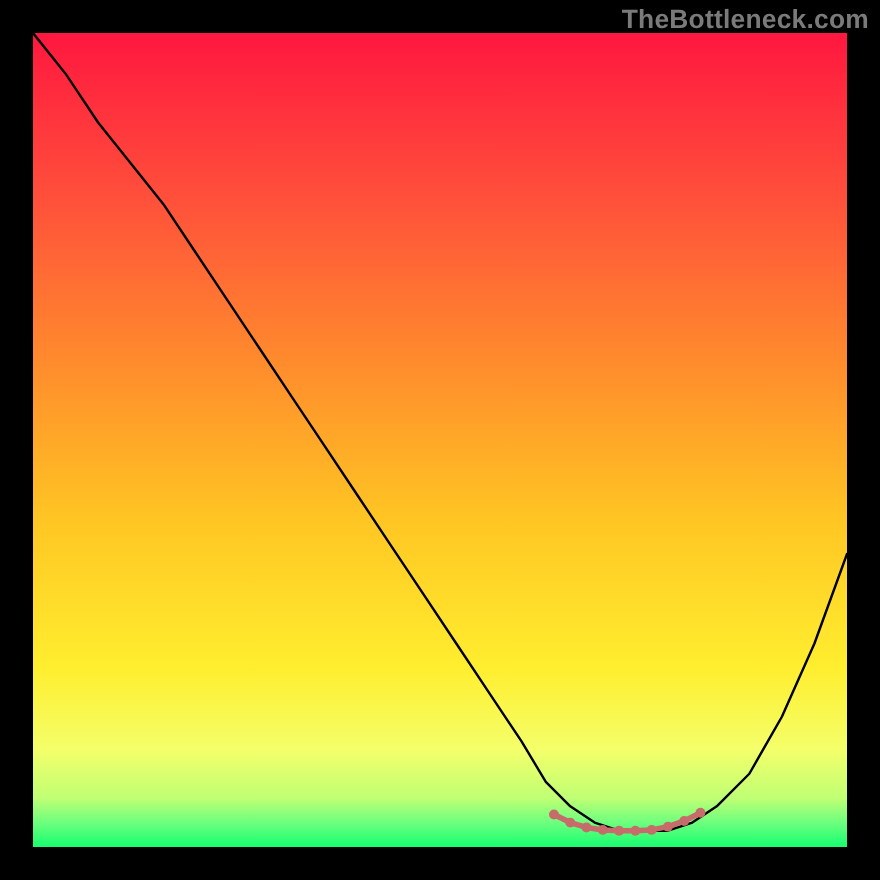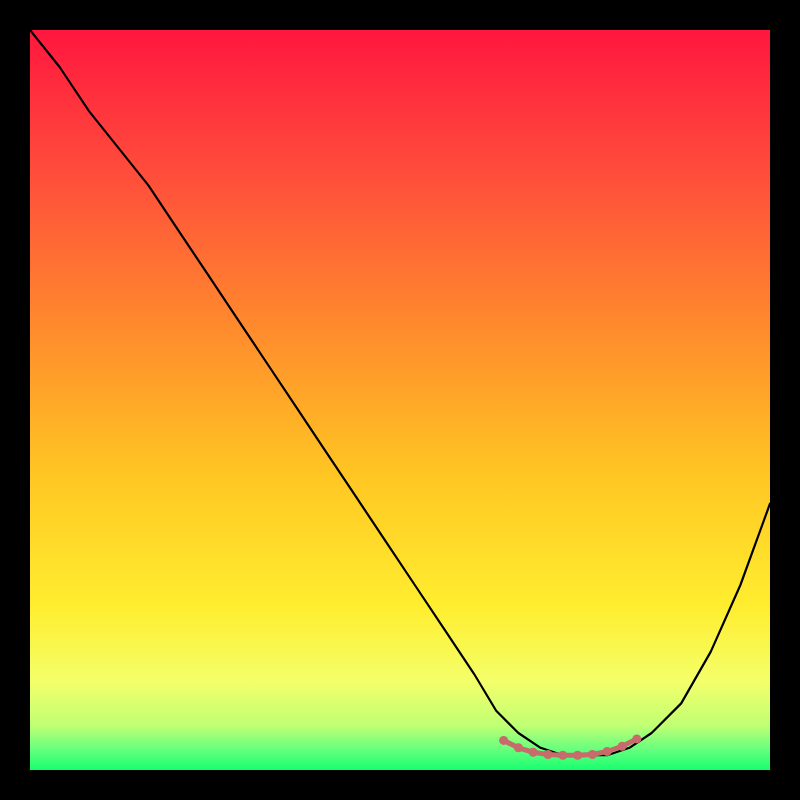--- a/index.html
+++ b/index.html
@@ -27,20 +27,21 @@
     top: 30px;
     width: 740px;
     height: 740px;
   }
   .plot svg { display: block; }
 </style>
 </head>
 <body>
 
 <div class="frame">
+  <div class="watermark">TheBottleneck.com</div>
   <div class="plot">
     <svg viewBox="0 0 740 740" width="740" height="740">
       <defs>
         <linearGradient id="bg-grad" x1="0" y1="0" x2="0" y2="1">
             <stop offset="0%" stop-color="#ff173f"></stop>
             <stop offset="20%" stop-color="#ff4f3b"></stop>
             <stop offset="40%" stop-color="#ff8a2d"></stop>
             <stop offset="60%" stop-color="#ffc623"></stop>
             <stop offset="78%" stop-color="#ffee2f"></stop>
             <stop offset="88%" stop-color="#f4ff6a"></stop>

